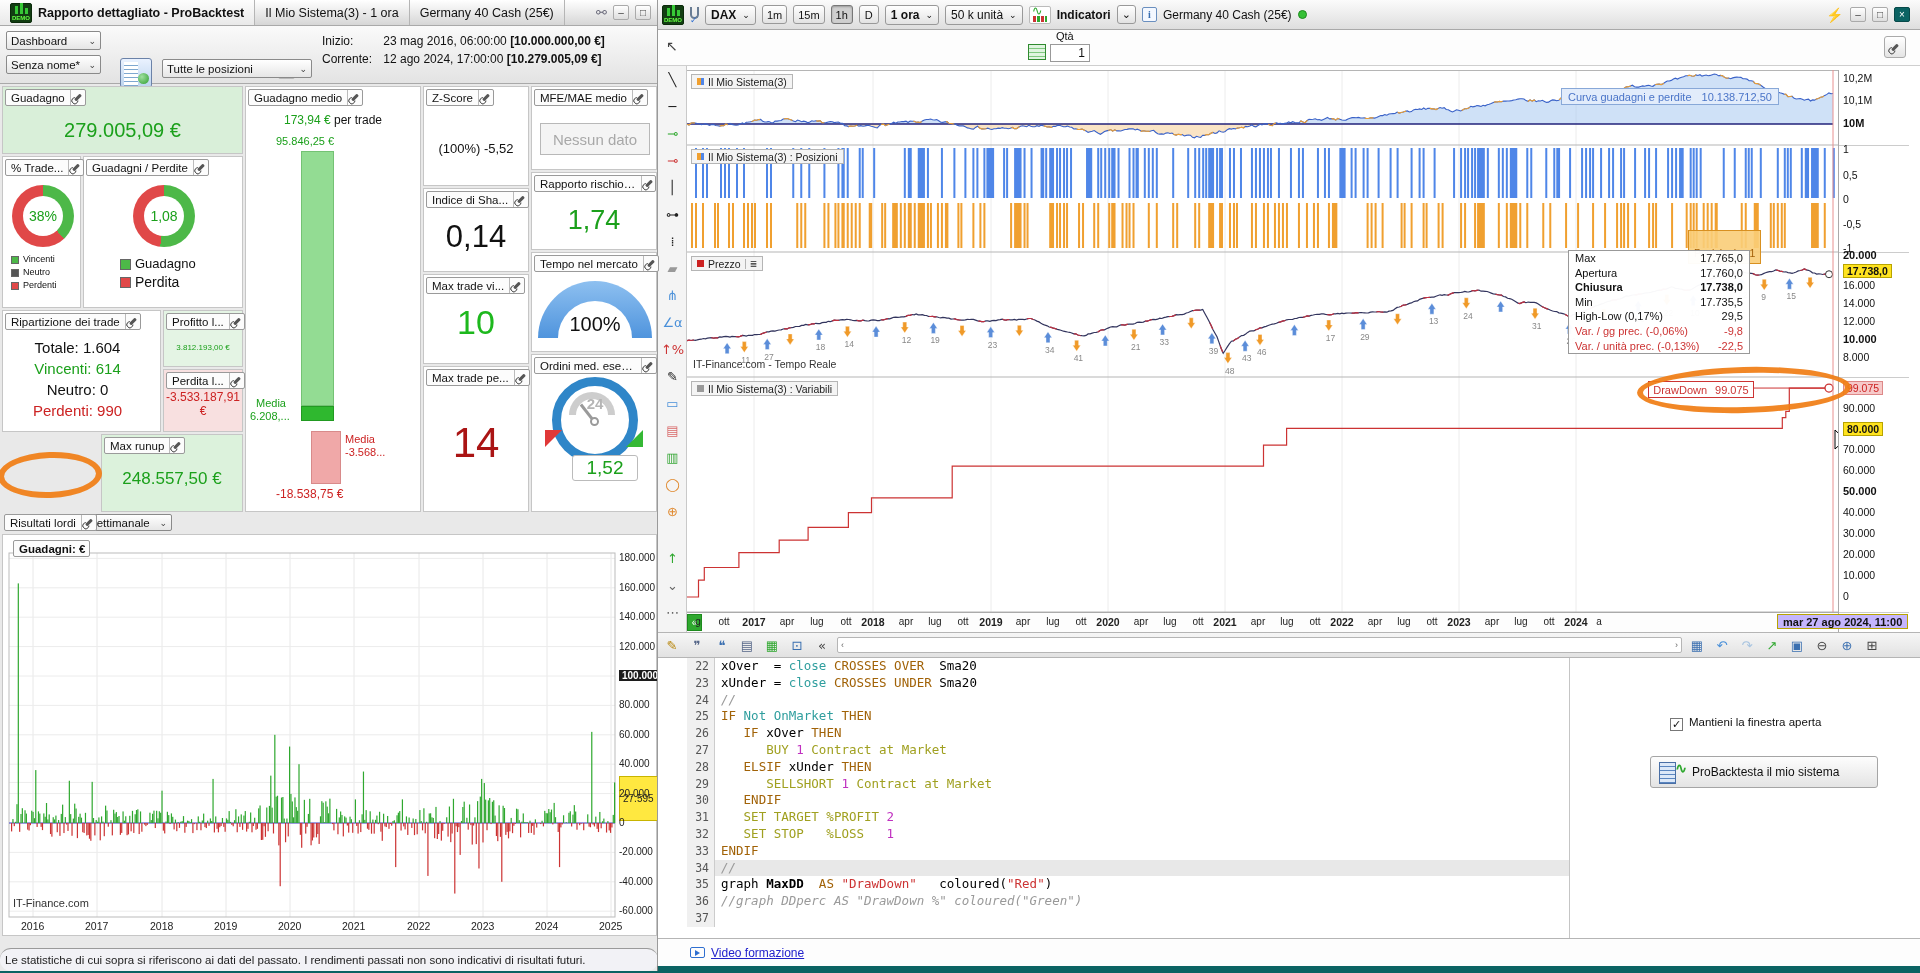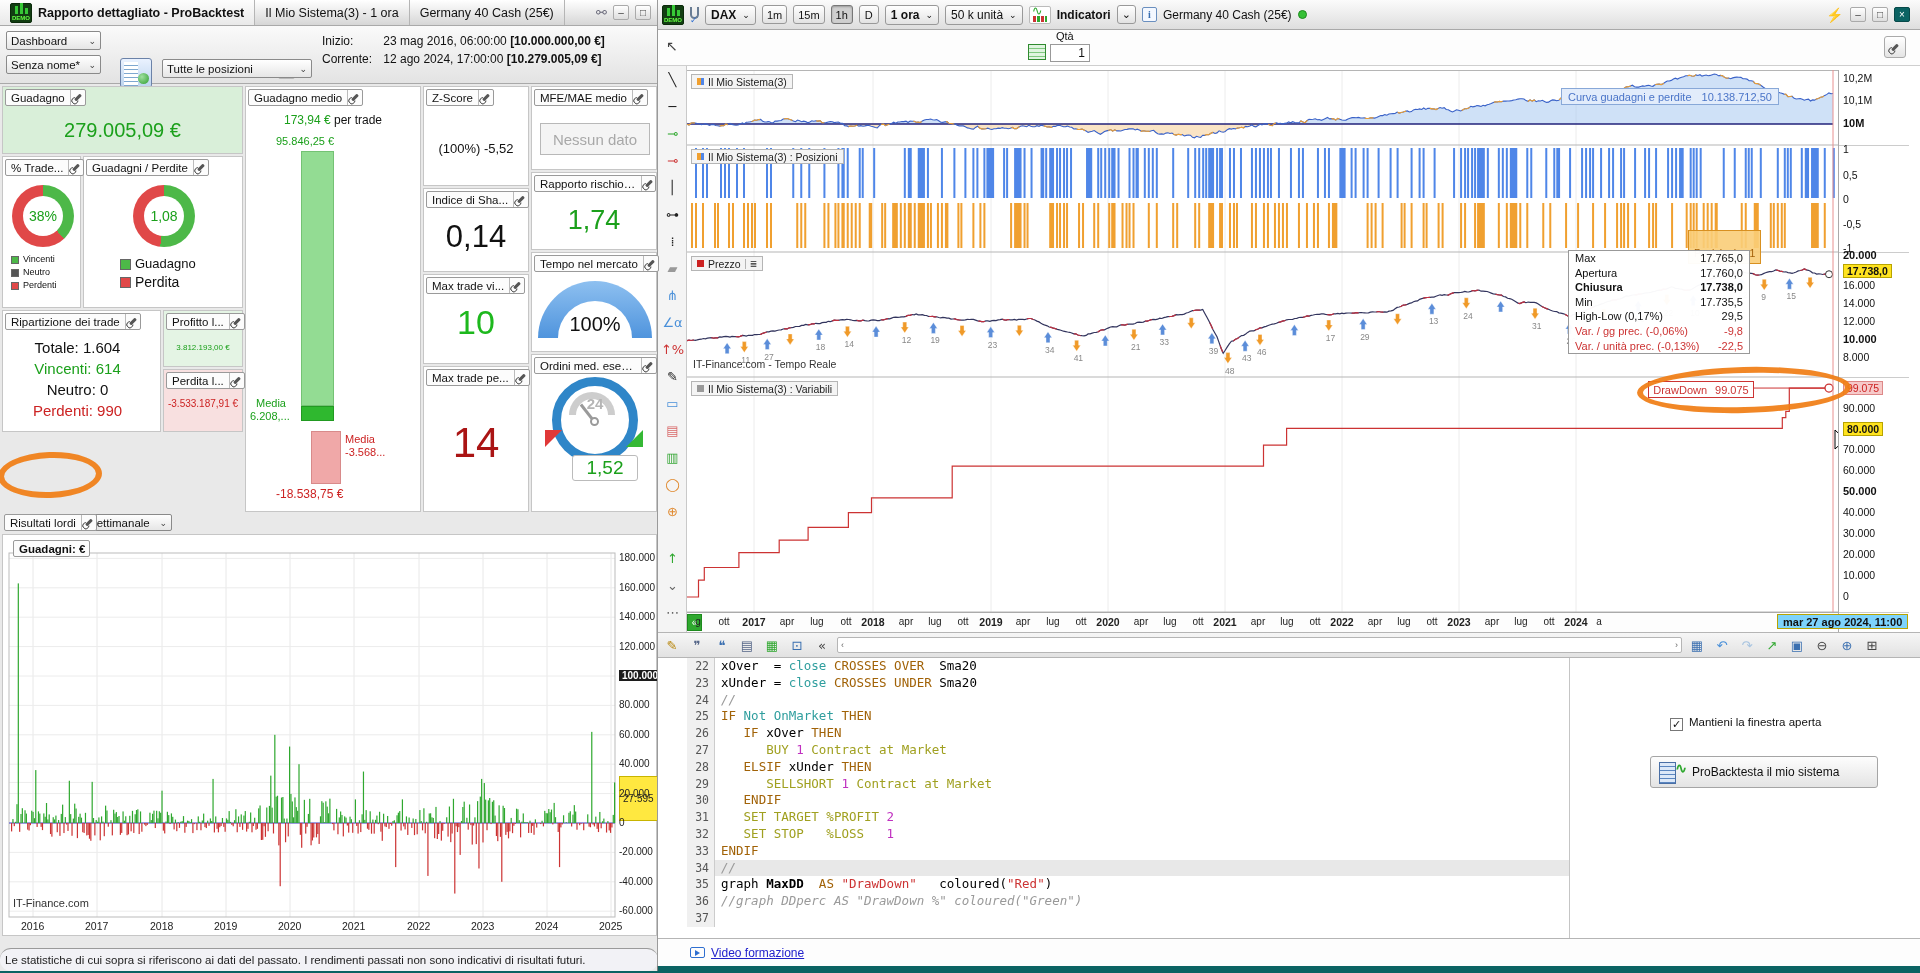--- a/index.html
+++ b/index.html
@@ -110,21 +110,21 @@
     height:15px;font-size:10.5px;padding:0 5px;z-index:5;white-space:nowrap;color:#222;}
   .pchip .sq{width:7px;height:7px;flex:none;}
   .scalecol{position:absolute;left:1180px;top:70px;width:70px;height:562px;border-left:1px solid #aaa;background:#fff;}
   .slab{position:absolute;left:4px;font-size:10.5px;white-space:nowrap;color:#111;}
   .slab.bold{font-weight:bold;font-size:11px;}
   .slab.yhl{background:#ffe31f;padding:0 3px;border:1px solid #b8a400;font-weight:bold;}
   .slab.rhl{background:#f6caca;color:#cc2222;padding:0 3px;border:1px solid #d88;}
   .xaxis{position:absolute;left:29px;top:612px;width:1151px;height:20px;background:#fdfdfd;border-top:1px solid #aaa;overflow:visible;}
   .xt{position:absolute;top:3px;font-size:10px;color:#222;transform:translateX(-50%);white-space:nowrap;}
   .xt.b{font-weight:bold;font-size:10.5px;}
-  .nowlab{position:absolute;top:1px;height:15px;background:#7dd3fc;border:1px solid #b8a400;font-size:11px;
+  .nowlab{position:absolute;top:1px;height:15px;background:#c4b5fd;border:1px solid #b8a400;font-size:11px;
     font-weight:bold;padding:0 5px;line-height:14px;z-index:8;white-space:nowrap;}
   .ddlabel{position:absolute;border:1px solid #cc3333;color:#cc3333;background:rgba(255,255,255,.95);
     font-size:11px;display:flex;align-items:center;justify-content:center;gap:8px;z-index:5;}
   .ohlc{position:absolute;background:rgba(255,255,255,.97);border:1px solid #999;z-index:6;font-size:11px;}
   .ohlc .row{display:flex;justify-content:space-between;padding:0 6px;line-height:14.6px;}
   .ohlc .row.bold{font-weight:bold;}
   .ohlc .row.neg{color:#cc3333;}
   .etip{position:absolute;background:#e2ecfb;border:1px solid #88a8d8;color:#4a74c8;font-size:11px;
     height:17px;display:flex;align-items:center;gap:10px;padding:0 6px;z-index:6;white-space:nowrap;}
   .poslab{position:absolute;background:rgba(250,205,120,.9);border:1px solid #d89020;color:#a35f08;
@@ -300,25 +300,34 @@
         </span>
       <div class="abs gval" style="left:0;right:0;top:32px;text-align:center;font-size:8px;">3.812.193,00 €</div>
     </div>
     <div class="card" style="left:163px;top:369px;width:80px;height:63px;background:#f8e0e0;">
       <span class="chip">
           <span>Perdita l...</span>
           <span class="wbtn">
             <span class="wr"></span>
           </span>
         </span>
-      <div class="abs rval" style="left:0;right:0;top:28px;text-align:center;font-size:10px;">-3.533.187,91 €</div>
+      <div class="abs rval" style="left:0;right:0;top:20px;text-align:center;font-size:12px;">-3.533.187,91 €</div>
     </div>
 
     <div class="orange-ellipse" style="left:-2px;top:452px;width:104px;height:46px;transform:rotate(-2deg);"></div>
 
+    <div class="card" style="left:101px;top:434px;width:142px;height:78px;background:#dcf2dc;">
+      <span class="chip">
+          <span>Max runup</span>
+          <span class="wbtn">
+            <span class="wr"></span>
+          </span>
+        </span>
+      <div class="abs gval" style="left:0;right:0;top:34px;text-align:center;font-size:17px;">248.557,50 €</div>
+    </div>
 
     <div class="card" style="left:245px;top:86px;width:176px;height:426px;">
       <span class="chip">
           <span>Guadagno medio</span>
           <span class="wbtn">
             <span class="wr"></span>
           </span>
         </span>
       <div class="abs" style="left:0;right:0;top:26px;text-align:center;font-size:12px;">
         <span class="gval">173,94 €</span><span> per trade</span></div>

